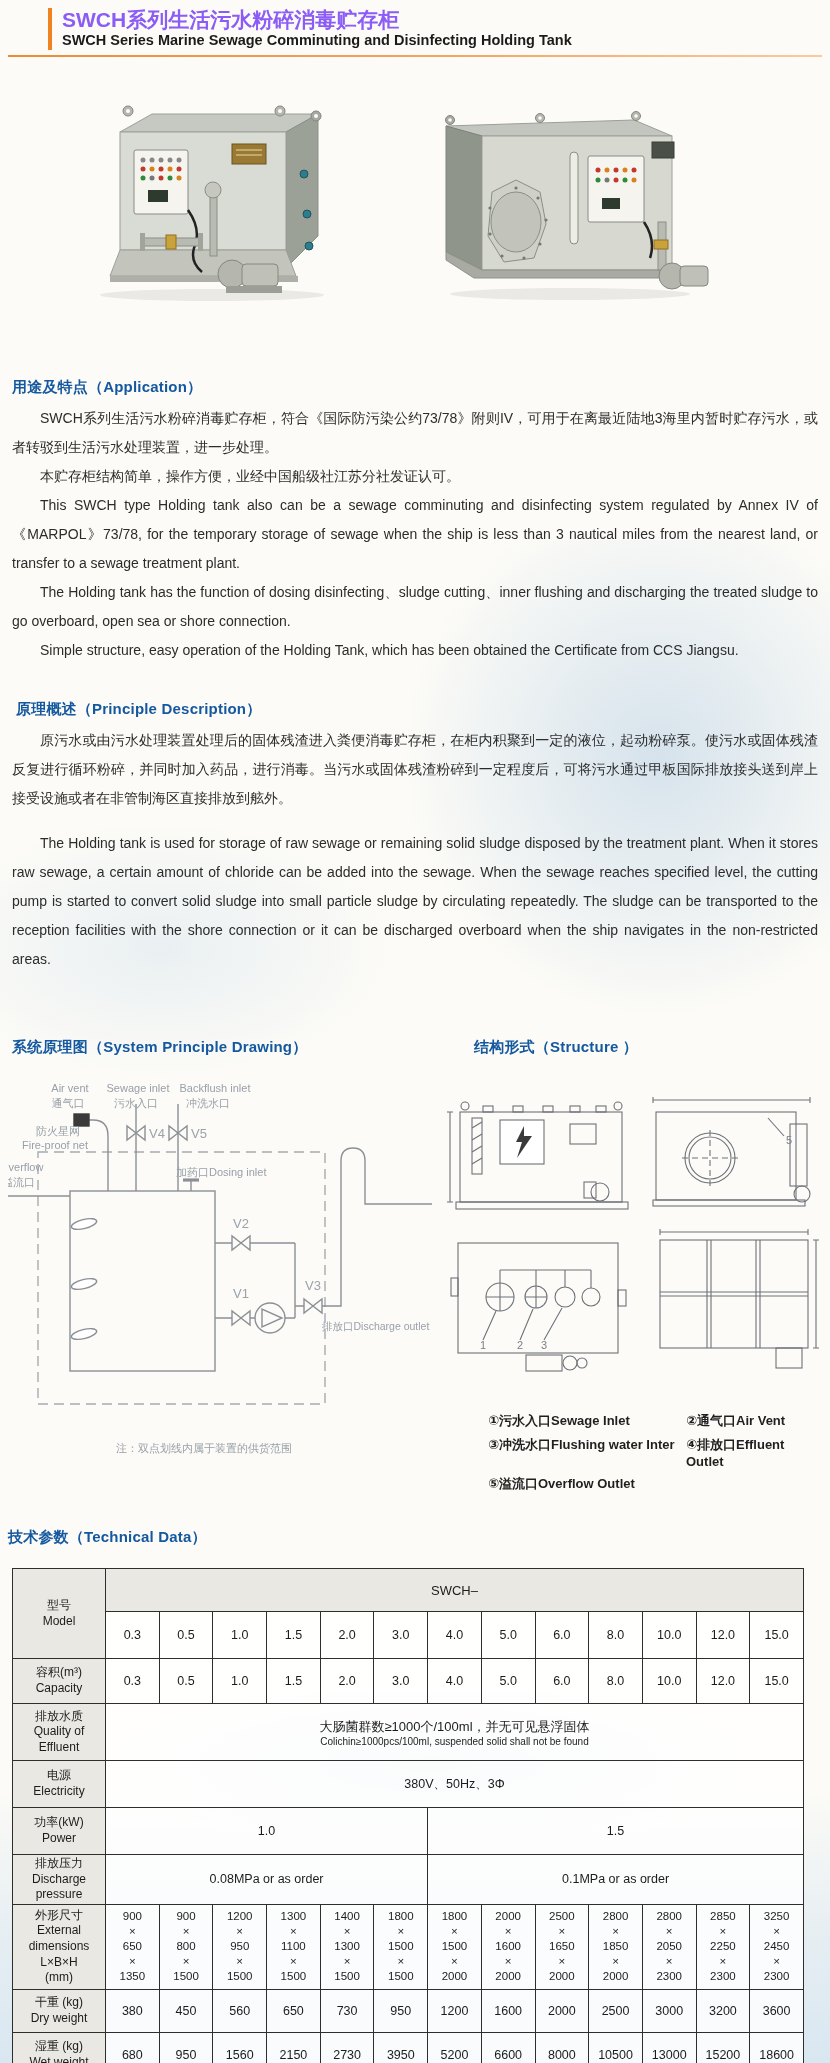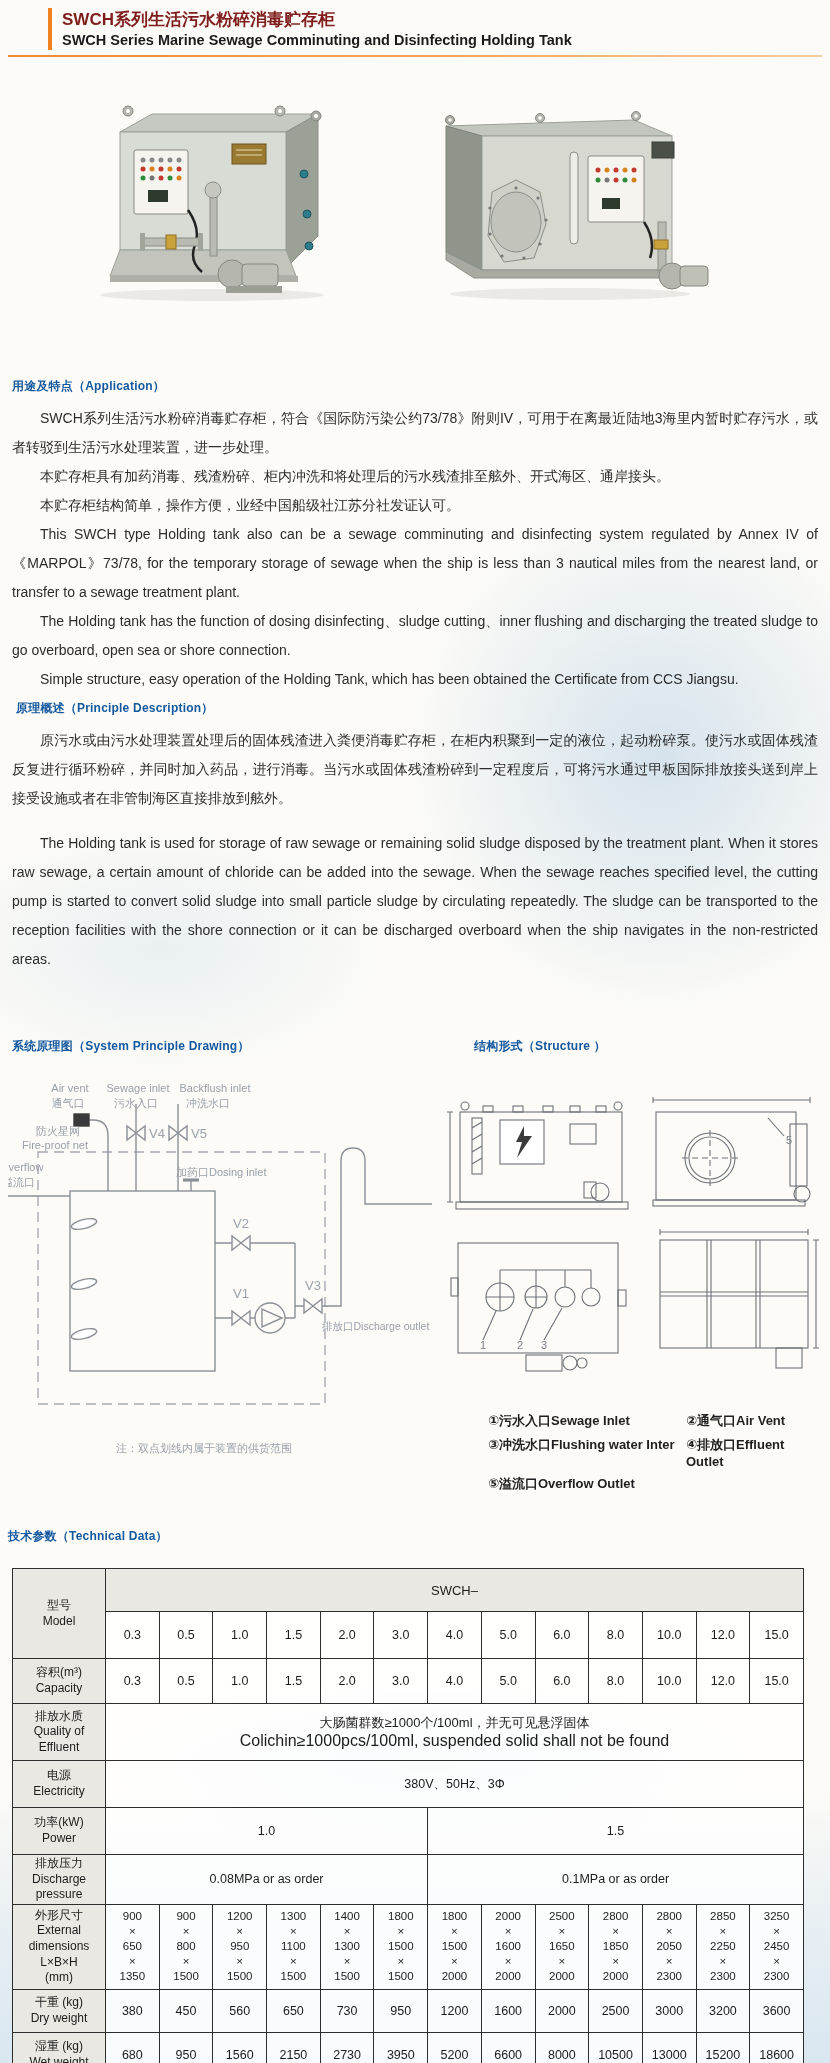--- a/index.html
+++ b/index.html
@@ -10,44 +10,44 @@
   .wm1{left:400px;top:540px;width:430px;height:480px;
        background:radial-gradient(ellipse at 60% 45%, rgba(140,180,215,.34), rgba(140,180,215,0) 70%);}
   .wm2{left:0;top:1790px;width:830px;height:273px;
        background:linear-gradient(to bottom, rgba(150,190,225,0) 0%, rgba(150,190,225,.22) 55%, rgba(160,198,232,.38) 100%);}
   .wm3{left:0;top:820px;width:400px;height:260px;
        background:radial-gradient(ellipse at 40% 50%, rgba(150,188,220,.18), rgba(150,188,220,0) 70%);}
   .wm4{left:120px;top:1690px;width:620px;height:150px;
        background:radial-gradient(ellipse at 50% 50%, rgba(150,188,220,.20), rgba(150,188,220,0) 75%);}
 
   .title-block{position:absolute;left:48px;top:8px;border-left:4px solid #f08321;padding-left:10px;}
-  .title-cn{font-size:17px;font-weight:bold;color:#7f1d1d;line-height:23px;}
+  .title-cn{font-size:21px;font-weight:bold;color:#8b5cf6;line-height:23px;}
   .title-en{font-size:14.5px;font-weight:bold;color:#1b1b1b;line-height:19px;}
   .title-rule{position:absolute;left:8px;right:8px;top:55px;height:2px;
               background:linear-gradient(to right,#ee8a35 0%,#f3a660 55%,#f8cb9e 100%);}
 
   .photo{position:absolute;}
-  .sec-h{position:absolute;font-size:12px;font-weight:bold;color:#14589f;letter-spacing:.2px;}
+  .sec-h{position:absolute;font-size:15px;font-weight:bold;color:#14589f;letter-spacing:.2px;}
   .textblock{position:absolute;left:12px;width:806px;font-size:14px;line-height:29px;text-align:justify;color:#2c2c2c;}
   .textblock p{margin:0;text-indent:2em;}
   .gap{margin-top:16px !important;}
 
   .legend{position:absolute;left:488px;top:1412px;width:326px;display:grid;
           grid-template-columns:198px 1fr;row-gap:6px;font-size:13px;font-weight:bold;color:#1f1f1f;}
 
   table.ttable{position:absolute;left:12px;top:1568px;width:792px;border-collapse:collapse;table-layout:fixed;
                font-size:12.5px;color:#1c1c1c;}
   .ttable td{border:1.5px solid #2e2e2e;text-align:center;vertical-align:middle;padding:1px 2px;}
   .ttable .lbl{background:#e9e8e2;white-space:pre-line;font-size:12px;line-height:1.3;}
   .ttable .num{background:rgba(255,255,255,.82);text-align:center;}
   .ttable .dims{white-space:pre-line;font-size:11.5px;line-height:1.3;background:rgba(255,255,255,.82);}
   .ttable .span-cell{background:rgba(255,255,255,.78);}
   .ttable .series{background:#e9e8e2;font-size:13px;}
   .q-cn{font-size:13px;}
-  .q-en{font-size:16px;text-align:center;}
+  .q-en{font-size:10px;text-align:center;}
   tr.r40>td{height:40px;} tr.r42>td{height:42px;} tr.r44>td{height:44px;}
   tr.r54>td{height:54px;} tr.r82>td{height:82px;}
 
   svg text{font-family:"Liberation Sans","DejaVu Sans",sans-serif;}
   .dlab{fill:#98a0aa;font-size:11px;}
   .dlabs{fill:#98a0aa;font-size:10.5px;}
   .vlab{fill:#9aa2ac;font-size:13px;}
   .mark{fill:#7a8088;font-size:11px;}
 </style>
 </head>
@@ -173,21 +173,20 @@
       <rect x="238" y="148" width="8" height="48" fill="#b9bbb3" stroke="#8a8f86"></rect>
       <rect x="234" y="166" width="14" height="9" fill="#caa23c" stroke="#8f6f22"></rect>
       <circle cx="252" cy="202" r="13" fill="#b5b7af" stroke="#84887e"></circle>
       <rect x="260" y="192" width="28" height="20" rx="4" fill="#bfc1b9" stroke="#84887e"></rect>
     </g>
   </svg>
 
   <div class="sec-h" style="left:12px;top:378px">用途及特点（Application）</div>
   <div class="textblock" style="top:404px">
     <p>SWCH系列生活污水粉碎消毒贮存柜，符合《国际防污染公约73/78》附则IV，可用于在离最近陆地3海里内暂时贮存污水，或者转驳到生活污水处理装置，进一步处理。</p>
-    <p>本贮存柜具有加药消毒、残渣粉碎、柜内冲洗和将处理后的污水残渣排至舷外、开式海区、通岸接头。</p>
     <p>本贮存柜结构简单，操作方便，业经中国船级社江苏分社发证认可。</p>
     <p>This SWCH type Holding tank also can be a sewage comminuting and disinfecting system regulated by Annex IV of 《MARPOL》73/78, for the temporary storage of sewage when the ship is less than 3 nautical miles from the nearest land, or transfer to a sewage treatment plant.</p>
     <p>The Holding tank has the function of dosing disinfecting、sludge cutting、inner flushing and discharging the treated sludge to go overboard, open sea or shore connection.</p>
     <p>Simple structure, easy operation of the Holding Tank, which has been obtained the Certificate from CCS Jiangsu.</p>
   </div>
 
   <div class="sec-h" style="left:16px;top:700px">原理概述（Principle Description）</div>
   <div class="textblock" style="top:726px">
     <p>原污水或由污水处理装置处理后的固体残渣进入粪便消毒贮存柜，在柜内积聚到一定的液位，起动粉碎泵。使污水或固体残渣反复进行循环粉碎，并同时加入药品，进行消毒。当污水或固体残渣粉碎到一定程度后，可将污水通过甲板国际排放接头送到岸上接受设施或者在非管制海区直接排放到舷外。</p>
     <p class="gap">The Holding tank is used for storage of raw sewage or remaining solid sludge disposed by the treatment plant. When it stores raw sewage, a certain amount of chloride can be added into the sewage. When the sewage reaches specified level, the cutting pump is started to convert solid sludge into small particle sludge by circulating repeatedly. The sludge can be transported to the reception facilities with the shore connection or it can be discharged overboard when the ship navigates in the non-restricted areas.</p>

